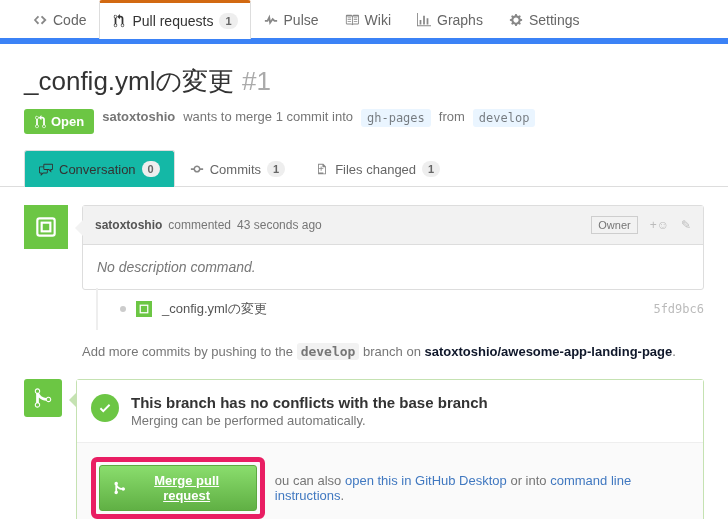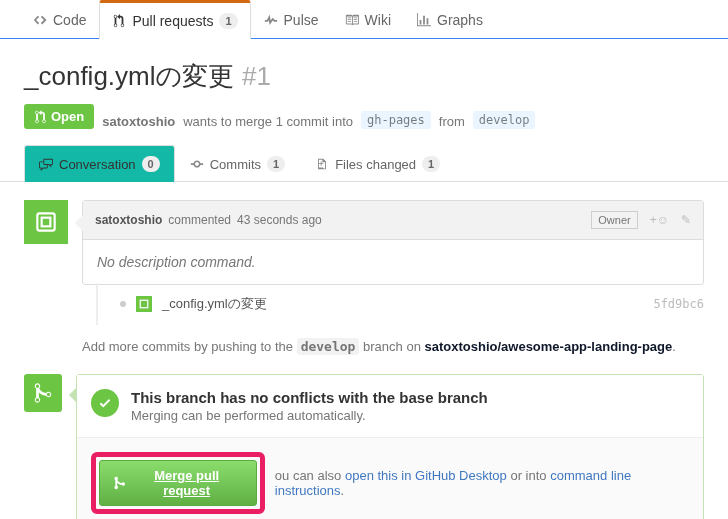--- a/index.html
+++ b/index.html
@@ -1,26 +1,26 @@
 <!DOCTYPE html>
 <html><head>
   <meta charset="utf-8">
   <style>
     * { box-sizing: border-box; margin: 0; padding: 0; }
     body { font-family: -apple-system, BlinkMacSystemFont, "Segoe UI", Helvetica, Arial, sans-serif; font-size: 14px; color: #333; background: #fff; width: 728px; }
     
-    .tabnav { border-bottom: 1px solid #3b82f6; padding: 0 20px; display: flex; }
+    .tabnav { border-bottom: 6px solid #3b82f6; padding: 0 20px; display: flex; }
     .tabnav-tab { padding: 10px 12px; color: #666; display: flex; align-items: center; gap: 6px; cursor: pointer; border: 1px solid transparent; border-bottom: none; margin-bottom: -1px; }
     .tabnav-tab.selected { border-color: #ddd; border-top: 3px solid #d26911; background: #fff; border-radius: 3px 3px 0 0; color: #333; }
     .counter { background: #eee; color: #666; border-radius: 20px; padding: 2px 6px; font-size: 11px; font-weight: bold; }
     
     .pr-header { padding: 20px 24px 16px; }
     .pr-title { font-size: 26px; font-weight: 400; color: #333; display: flex; gap: 8px; align-items: baseline; }
     .pr-number { color: #aaa; font-weight: 300; }
-    .pr-meta { margin-top: 10px; display: flex; align-items: flex-end; gap: 8px; flex-wrap: wrap; color: #767676; font-size: 13px; }
+    .pr-meta { margin-top: 10px; display: flex; align-items: flex-start; gap: 8px; flex-wrap: wrap; color: #767676; font-size: 13px; }
     .state-open { background: #6cc644; color: #fff; padding: 5px 10px; border-radius: 3px; font-weight: 600; display: inline-flex; align-items: center; gap: 4px; font-size: 13px; }
     .branch-name { background: #eaf5ff; color: rgba(0,0,0,0.5); padding: 2px 6px; border-radius: 3px; font-family: Consolas, monospace; font-size: 12px; }
     .author-link { color: #767676; font-weight: 600; }
     
     .subtabs { border-bottom: 1px solid #ddd; padding: 0 24px; display: flex; }
     .subtab { padding: 10px 14px; color: #666; display: flex; align-items: center; gap: 6px; cursor: pointer; border: 1px solid transparent; border-bottom: none; margin-bottom: -1px; font-size: 13px; }
     .subtab.selected { border-color: #ddd; background: #14b8a6; border-radius: 3px 3px 0 0; color: #333; }
     
     .timeline { padding: 18px 24px; }
     .timeline-item { display: flex; gap: 14px; }
@@ -85,20 +85,26 @@
     <svg class="icon" viewBox="0 0 16 16" fill="#888">
         <path d="M3 5h4v1H3V5zm0 3h4V7H3v1zm0 2h4V9H3v1zm11-5h-4v1h4V5zm0 2h-4v1h4V7zm0 2h-4v1h4V9zm2-6v9c0 .55-.45 1-1 1H9.5l-1 1-1-1H2c-.55 0-1-.45-1-1V3c0-.55.45-1 1-1h5.5l1 1 1-1H15c.55 0 1 .45 1 1zM8 4H2v8h5.5l.5.5V4zm7 0H9v8.5l.5-.5H15V4z"></path>
       </svg>
     <span>Wiki</span>
   </div>
   <div class="tabnav-tab">
     <svg class="icon" viewBox="0 0 16 16" fill="#888">
         <path d="M16 14v1H0V0h1v14h15zM5 13H3V8h2v5zm4 0H7V3h2v10zm4 0h-2V6h2v7z"></path>
       </svg>
     <span>Graphs</span>
+  </div>
+  <div class="tabnav-tab">
+    <svg class="icon" viewBox="0 0 14 16" fill="#888">
+        <path d="M14 8.77v-1.6l-1.94-.64-.45-1.09.88-1.84-1.13-1.13-1.81.91-1.09-.45-.69-1.92h-1.6l-.63 1.94-1.11.45-1.84-.88-1.13 1.13.91 1.81-.45 1.09L0 7.23v1.59l1.94.64.45 1.09-.88 1.84 1.13 1.13 1.81-.91 1.09.45.69 1.92h1.59l.63-1.94 1.11-.45 1.84.88 1.13-1.13-.92-1.81.47-1.09L14 8.75v.02zM7 11c-1.66 0-3-1.35-3-3s1.34-3 3-3 3 1.35 3 3-1.34 3-3 3z"></path>
+      </svg>
+    <span>Settings</span>
   </div>
 </div>
 
 <div class="pr-header">
   <h1 class="pr-title">
     <span>_config.ymlの変更</span>
     <span class="pr-number">#1</span>
   </h1>
   <div class="pr-meta">
     <span class="state-open">

